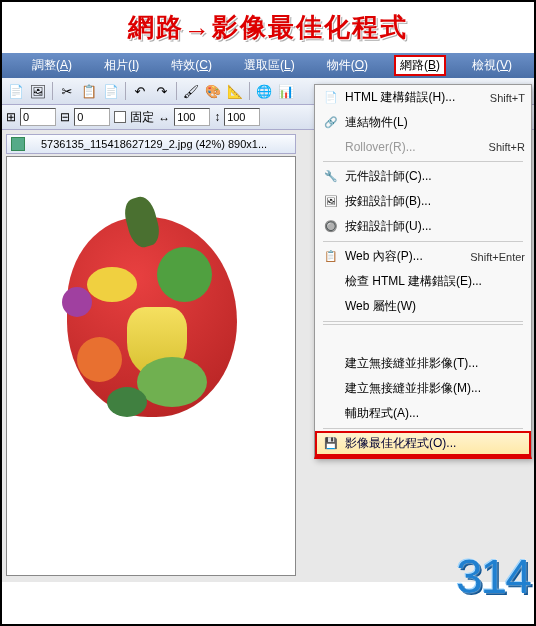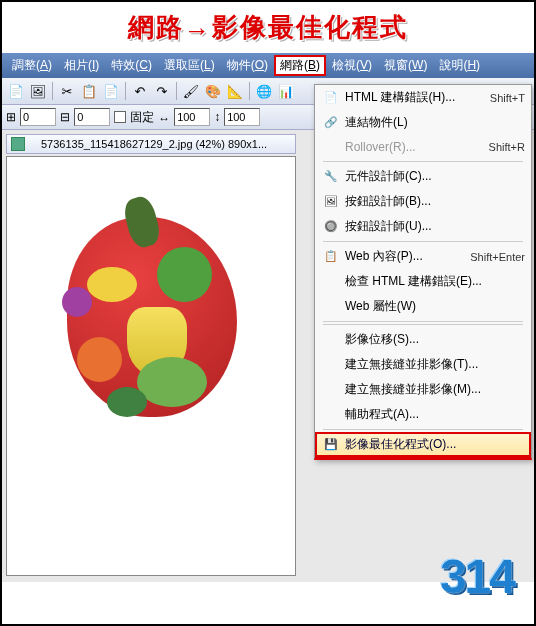--- a/index.html
+++ b/index.html
@@ -1,20 +1,20 @@
 <!DOCTYPE html>
 <html><head>
 <meta charset="utf-8">
 <style>
 * { margin: 0; padding: 0; box-sizing: border-box; }
 body { width: 536px; height: 626px; font-family: "Microsoft JhengHei", sans-serif; font-size: 12px; background: #fff; border: 2px solid #000; position: relative; overflow: hidden; }
 .annotation { text-align: center; font-size: 26px; font-weight: bold; color: #d00; padding: 8px 0; letter-spacing: 2px; text-shadow: 1px 1px 0 #fff, 2px 2px 0 #aaa; }
 .annotation .arrow { color: #d00; }
 .menubar { display: flex; background: linear-gradient(#6a8fc7, #4a6fa7); color: #fff; font-size: 12px; padding: 2px 4px; }
-.menubar .mitem { padding: 2px 6px; cursor: pointer; white-space: nowrap; }
+.menubar .mitem { padding: 2px 6px; cursor: pointer; white-space: nowrap; margin-left: 20px; }
 .menubar .mitem.active { background: #fff; color: #000; border: 2px solid #d00; padding: 0 4px; }
 .menubar .mnemonic { text-decoration: underline; }
 .toolbar { display: flex; align-items: center; background: linear-gradient(#f0f4fa, #d8e0ee); padding: 3px 4px; gap: 2px; border-bottom: 1px solid #aac; }
 .tbtn { width: 20px; height: 20px; display: flex; align-items: center; justify-content: center; font-size: 13px; cursor: pointer; border: 1px solid transparent; }
 .sep { width: 1px; height: 18px; background: #aab; margin: 0 2px; }
 .toolbar2 { display: flex; align-items: center; background: linear-gradient(#f0f4fa, #d8e0ee); padding: 3px 4px; gap: 4px; border-bottom: 1px solid #aac; }
 .numbox { width: 36px; height: 18px; border: 1px inset #aaa; background: #fff; padding: 0 2px; font-size: 11px; }
 .cbox { width: 12px; height: 12px; border: 1px solid #666; background: #fff; }
 .lbl { font-size: 12px; }
 .docarea { background: #e8e8e8; padding: 4px; height: calc(100% - 170px); }
@@ -24,21 +24,21 @@
 .veggie { position: absolute; border-radius: 50%; }
 .dropdown { position: absolute; top: 82px; left: 312px; width: 218px; background: #f8f8f8; border: 1px solid #999; box-shadow: 2px 2px 6px rgba(0,0,0,0.3); border-bottom: 3px solid #d00; }
 .dd-item { display: flex; align-items: center; padding: 4px 6px; font-size: 12px; cursor: pointer; white-space: nowrap; }
 .dd-item .icon { width: 20px; height: 16px; margin-right: 4px; display: flex; align-items: center; justify-content: center; font-size: 11px; }
 .dd-item .txt { flex: 1; }
 .dd-item .sc { color: #333; font-size: 11px; }
 .dd-item.disabled { color: #999; }
 .dd-item.highlighted { background: linear-gradient(#fff3d0, #ffe9a8); border: 2px solid #d00; padding: 2px 4px; }
 .dd-item.highlighted .txt { color: #003; }
 .dd-sep { height: 1px; background: #ccc; margin: 2px 8px; }
-.logo314 { position: absolute; bottom: 20px; right: 20px; font-size: 48px; font-weight: bold; color: #2080d0; text-shadow: 0 0 2px #fff, 2px 2px 0 #0a5090, -1px -1px 0 #8cf; font-family: Arial Black, sans-serif; letter-spacing: -2px; }
+.logo314 { position: absolute; bottom: 20px; right: 4px; font-size: 48px; font-weight: normal; color: #2080d0; text-shadow: 0 0 2px #fff, 2px 2px 0 #0a5090, -1px -1px 0 #8cf; font-family: Arial Black, sans-serif; letter-spacing: -2px; }
 </style>
 </head>
 <body>
 
 <div class="annotation">
   <span>網路</span><span class="arrow">→</span><span>影像最佳化程式</span>
 </div>
 
 <div class="menubar" id="menubar">
     <div class="mitem">調整(<span class="mnemonic">A</span>)</div>
@@ -142,21 +142,20 @@
       <span class="txt">檢查 HTML 建構錯誤(E)...</span>
     </div>
     <div class="dd-item">
       <span class="icon"></span>
       <span class="txt">Web 屬性(W)</span>
     </div>
     <div class="dd-sep"></div>
     <div class="dd-sep"></div>
     <div class="dd-item">
       <span class="icon"></span>
-      <span class="txt">影像位移(S)...</span>
     </div>
     <div class="dd-item">
       <span class="icon"></span>
       <span class="txt">建立無接縫並排影像(T)...</span>
     </div>
     <div class="dd-item">
       <span class="icon"></span>
       <span class="txt">建立無接縫並排影像(M)...</span>
     </div>
     <div class="dd-item">

